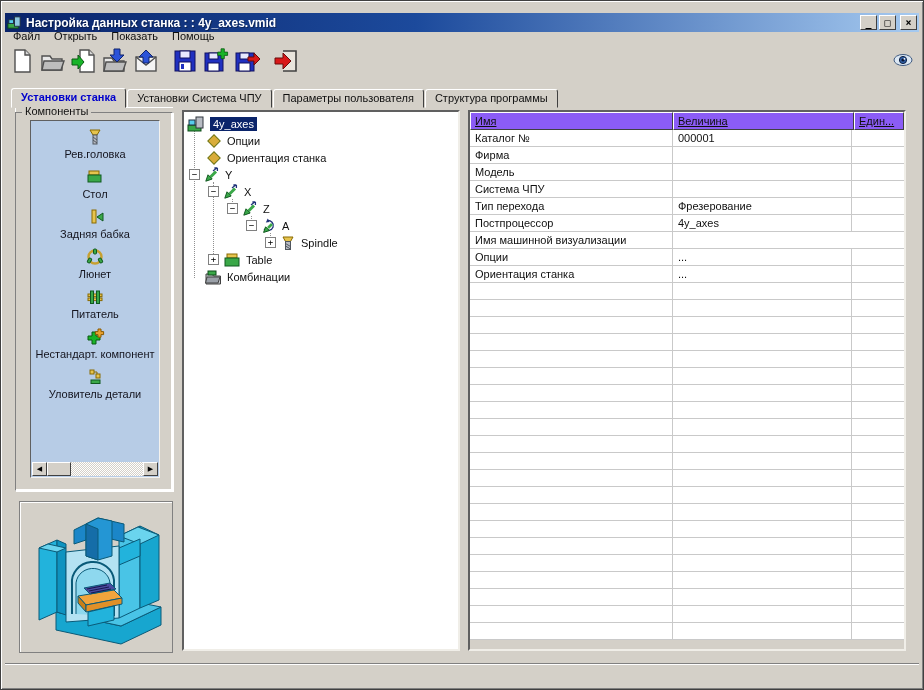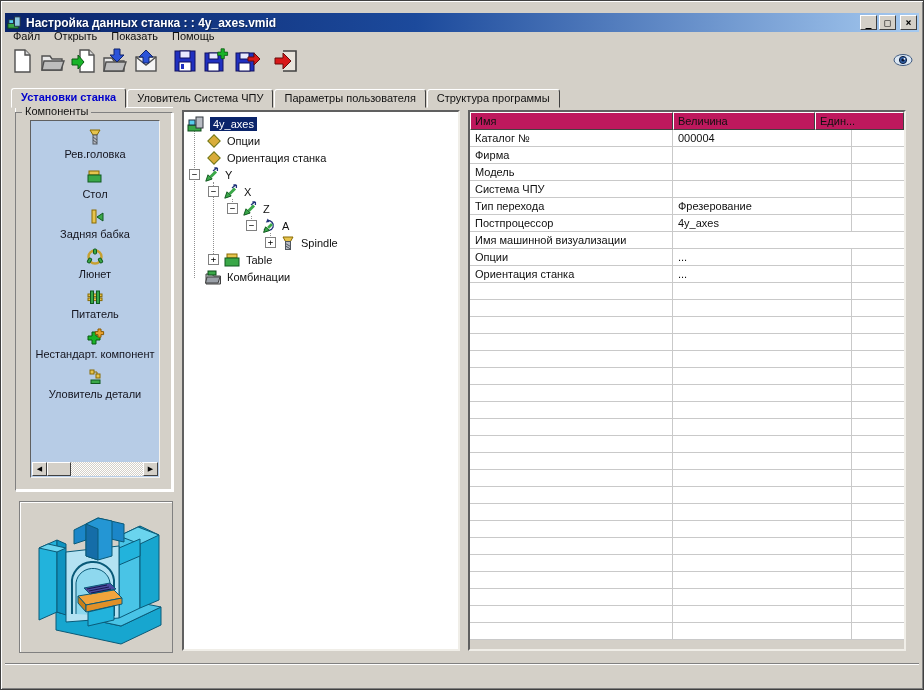--- a/index.html
+++ b/index.html
@@ -112,24 +112,24 @@
 
   
   .table-panel {
     position:absolute; left:467px; top:109px; width:438px; height:541px;
     background:#d4d0c8;
     border:2px solid; border-color:#606060 #f0eee8 #f0eee8 #606060;
     display:flex; flex-direction:column; overflow:hidden;
   }
   .thead { display:flex; height:18px; flex:0 0 auto; }
   .th {
-    background:#be185d; border:1px solid; border-color:#fff #404040 #404040 #fff;
-    padding:2px 4px; overflow:hidden; white-space:nowrap;
-  }
-  .th.c1 { width:203px; } .th.c2 { width:142px; } .th.c3 { flex:1; }
+    background:#8b5cf6; border:1px solid; border-color:#fff #404040 #404040 #fff;
+    padding:2px 4px; overflow:hidden; white-space:nowrap;text-decoration:underline;
+  }
+  .th.c1 { width:203px; } .th.c2 { width:181px; } .th.c3 { flex:1; }
   .tbody { background:#0ea5e9; flex:0 0 auto; }
   .tr { display:flex; height:17px; border-bottom:1px solid #c9c9c9; background:#fff; }
   .td { padding:2px 5px; overflow:hidden; white-space:nowrap; }
   .td.c1 { width:203px; border-right:1px solid #c9c9c9; }
   .td.c2 { width:179px; border-right:1px solid #c9c9c9; }
   .td.c3 { flex:1; }
   .table-filler { flex:1; background:#d4d0c8; }
 
   
   .bottom-groove { position:absolute; left:4px; right:4px; top:662px; height:2px; border-top:1px solid #808080; border-bottom:1px solid #fff; }
@@ -230,21 +230,21 @@
     <svg width="22" height="16" viewBox="0 0 22 16">
       <ellipse cx="11" cy="8" rx="9" ry="5.5" fill="#dce8f4" stroke="#405a80"></ellipse>
       <circle cx="11" cy="8" r="3.6" fill="#3060a8" stroke="#102040"></circle>
       <circle cx="11" cy="8" r="1.6" fill="#0a1430"></circle>
       <circle cx="12.4" cy="6.8" r="0.9" fill="#fff"></circle>
     </svg>
   </span>
 
   <div class="tabs">
     <div class="tab active">Установки станка</div>
-    <div class="tab">Уловитель Система ЧПУ</div>
+    <div class="tab">Установки Система ЧПУ</div>
     <div class="tab">Параметры пользователя</div>
     <div class="tab">Структура программы</div>
   </div>
 
   <div class="groupbox" style="border:none;">
     <div class="groupbox-frame"></div>
     <span class="groupbox-label">Компоненты</span>
 
     <div class="comp-list">
       <div class="comp-item">
@@ -455,21 +455,21 @@
 
   <div class="table-panel">
     <div class="thead">
       <div class="th c1">Имя</div>
       <div class="th c2">Величина</div>
       <div class="th c3">Един...</div>
     </div>
     <div class="tbody" id="table-body">
       <div class="tr">
         <div class="td c1">Каталог №</div>
-        <div class="td c2">000004</div>
+        <div class="td c2">000001</div>
         <div class="td c3"></div>
       </div>
       <div class="tr">
         <div class="td c1">Фирма</div>
         <div class="td c2"></div>
         <div class="td c3"></div>
       </div>
       <div class="tr">
         <div class="td c1">Модель</div>
         <div class="td c2"></div>

